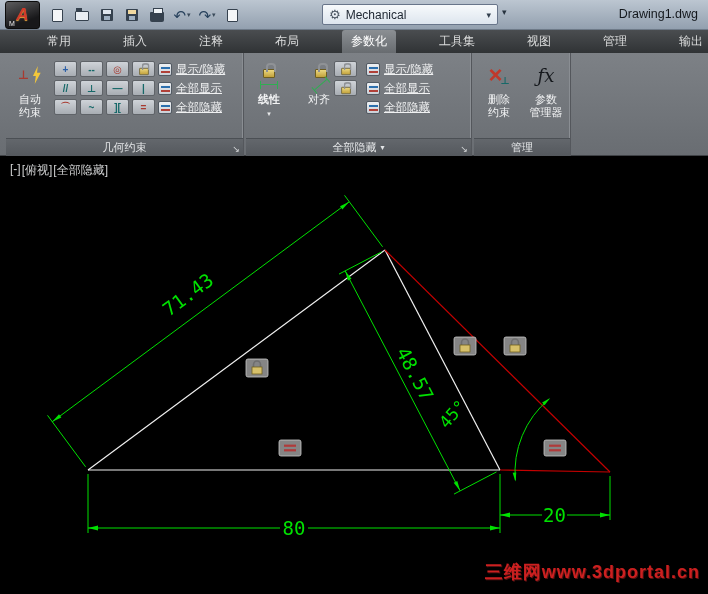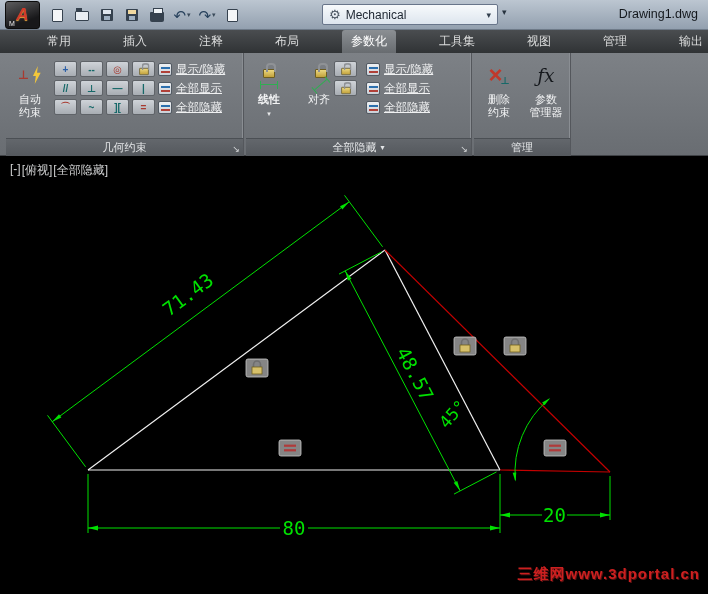--- a/index.html
+++ b/index.html
@@ -79,21 +79,21 @@
     clip-path:polygon(62% 0,18% 56%,44% 56%,34% 100%,88% 38%,55% 38%);}
   .automark{font-size:12px;color:#a83a30;font-weight:bold;}
   .delx{font-size:24px;color:#c0392b;font-weight:bold;line-height:22px;}
   .delsub{font-size:10px;color:#166969;font-weight:bold;margin-left:-4px;margin-top:10px;}
   .fx{font-family:"DejaVu Serif","Liberation Serif",serif;font-style:italic;font-size:18px;color:#15181c;}
   .dropsmall{font-size:7px;color:#e8e9ea;margin-top:1px;}
 
   
   .canvas{position:absolute;left:0;top:156px;width:708px;height:438px;background:#000;}
   .vplabel{position:absolute;left:10px;top:6px;font-size:12px;color:#cfd0d1;display:flex;gap:1px;z-index:3;}
-  .watermark{position:absolute;right:8px;bottom:10px;font-size:15px;font-weight:bold;color:#cc2020;
+  .watermark{position:absolute;right:8px;bottom:10px;font-size:18px;font-weight:bold;color:#cc2020;
     text-shadow:1px 1px 0 #551111;letter-spacing:1px;z-index:3;}
   svg.dwg{position:absolute;left:0;top:0;}
   .geo{stroke:#f0f0f0;stroke-width:1.2;fill:none;}
   .redl{stroke:#c40000;}
   .dim line,.dim path{stroke:#00e100;stroke-width:1;fill:none;}
   .dim polygon{fill:#00e100;stroke:none;}
   .dimtxt{fill:#00e100;font-family:"DejaVu Sans Mono","Liberation Mono",monospace;font-size:19px;}
   .dimtxt.sm{font-size:17px;}
 </style>
 </head>

